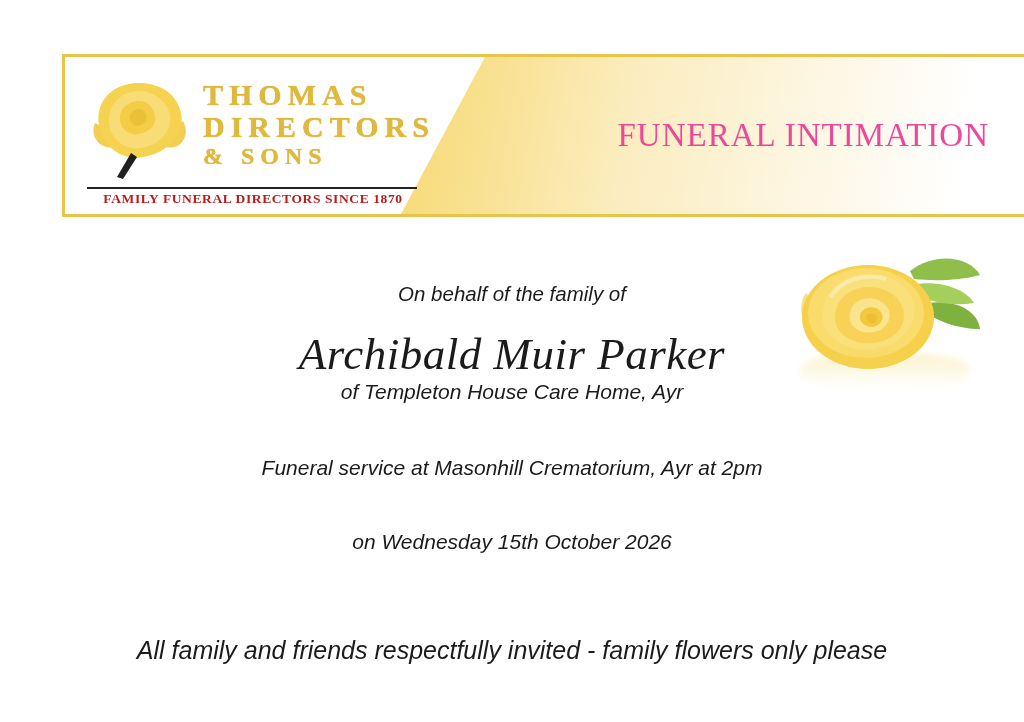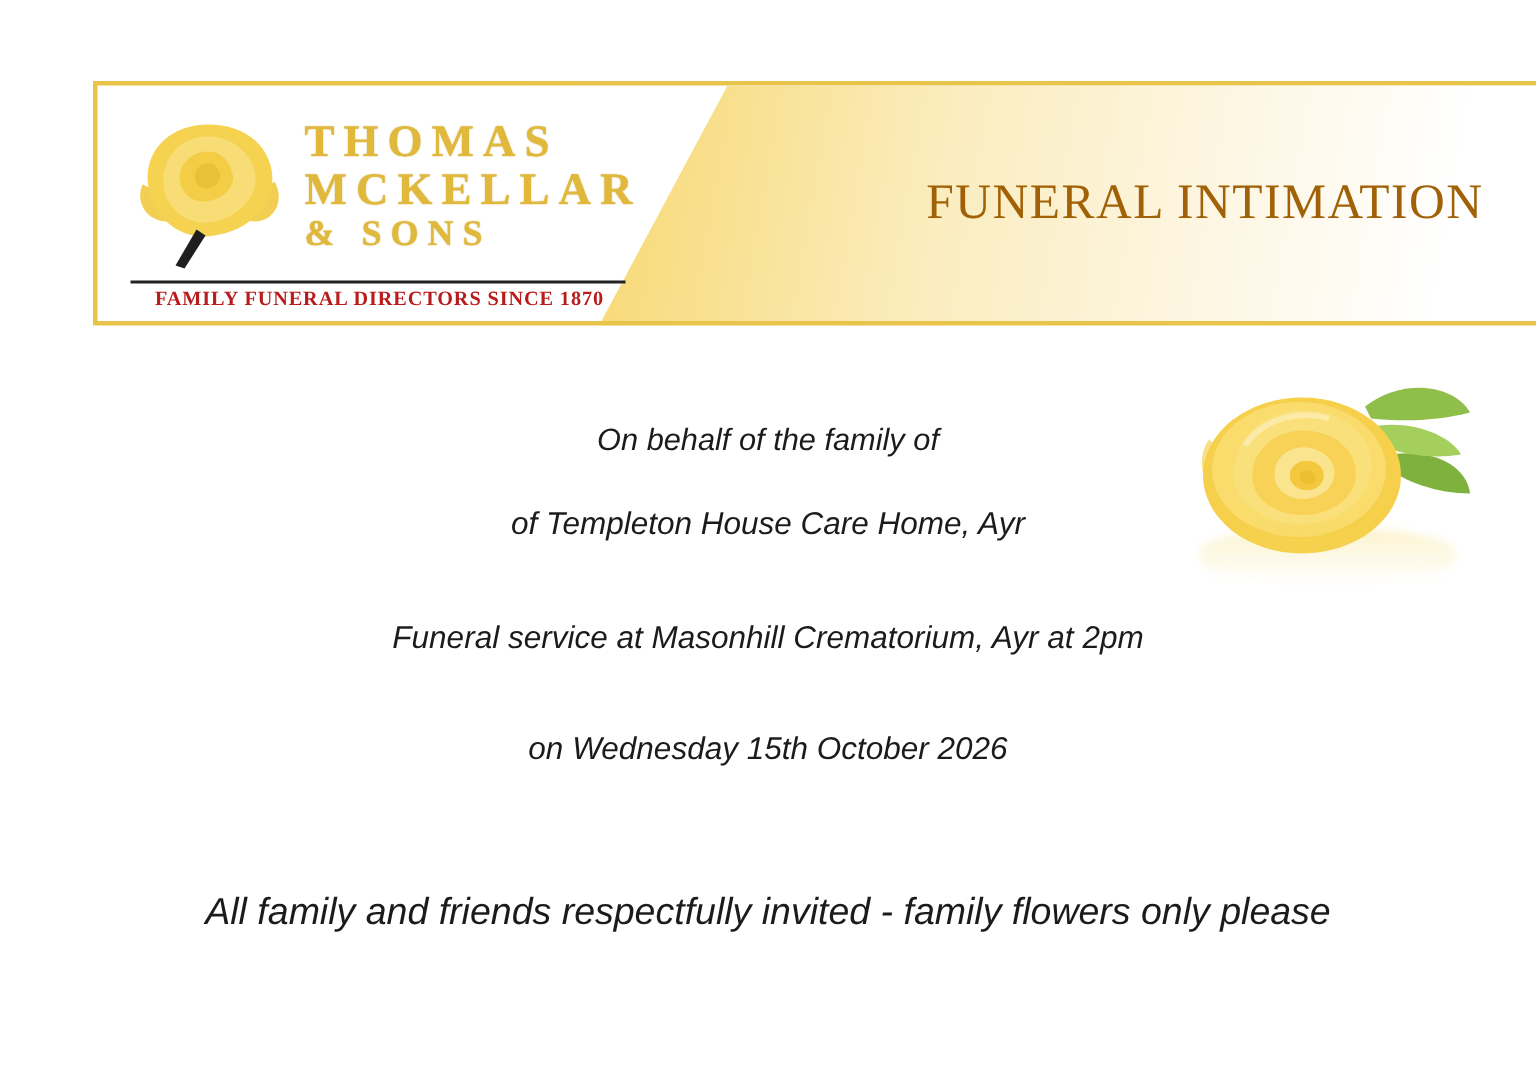--- a/index.html
+++ b/index.html
@@ -108,21 +108,21 @@
   .header-title {
     position: absolute;
     right: 46px;
     top: 0;
     height: 157px;
     display: flex;
     align-items: center;
     font-family: "Liberation Serif", serif;
     font-size: 33px;
     letter-spacing: 1px;
-    color: #a16207;
+    color: #ec4899;
     white-space: nowrap;
   }
 
   
   .body-area {
     position: absolute;
     left: 0;
     top: 240px;
     width: 1024px;
   }
@@ -136,21 +136,20 @@
     margin-top: 42px;
   }
   .line-name {
     font-family: "Liberation Serif", serif;
     font-size: 45px;
     margin-top: 22px;
     letter-spacing: 0.5px;
   }
   .line-of {
     font-size: 21px;
-    margin-top: 32px;
   }
   .line-service {
     font-size: 21px;
     margin-top: 52px;
   }
   .line-date {
     font-size: 21px;
     margin-top: 50px;
   }
   .line-invite {
@@ -199,21 +198,21 @@
           <path d="M52 24 C40 24, 32 33, 33 43 C34 53, 43 59, 52 57 C63 55, 70 47, 68 39 C66 30, 60 24, 52 24 Z" fill="#f3cd45"></path>
           <path d="M52 32 C46 32, 42 37, 43 42 C44 48, 50 50, 54 48 C59 46, 61 41, 59 37 C57 33, 55 32, 52 32 Z" fill="#e9c137"></path>
 
           <path d="M44 76 L30 100 L36 102 L50 80 Z" fill="#1f1f1f"></path>
         </g>
       </svg>
     </div>
 
     <div class="logo-text">
       <div class="logo-line l1">THOMAS</div>
-      <div class="logo-line l2">MCKELLAR</div>
+      <div class="logo-line l2">DIRECTORS</div>
       <div class="logo-line l3">&amp; SONS</div>
     </div>
 
     <div class="logo-rule"></div>
     <div class="logo-tagline">FAMILY FUNERAL DIRECTORS SINCE 1870</div>
   </div>
 
   <div class="header-title">FUNERAL INTIMATION</div>
 </div>
 
@@ -235,17 +234,18 @@
     <path d="M70 70 C72 63, 81 60, 88 64 C94 68, 94 76, 88 80 C81 84, 72 81, 70 74 Z" fill="#f3c83f"></path>
     <path d="M77 70 C80 67, 85 68, 87 72 C88 76, 85 79, 81 78 C77 77, 75 73, 77 70 Z" fill="#edbd32"></path>
 
     <path d="M40 52 C52 34, 76 28, 96 34" stroke="#fdeeb4" stroke-width="4" fill="none" opacity="0.8"></path>
   </svg>
 </div>
 <div class="rose-reflection"></div>
 
 <div class="body-area">
   <div class="line line-onbehalf">On behalf of the family of</div>
+  <div class="line line-name">Archibald Muir Parker</div>
   <div class="line line-of">of Templeton House Care Home, Ayr</div>
   <div class="line line-service">Funeral service at Masonhill Crematorium, Ayr at 2pm</div>
   <div class="line line-date">on Wednesday 15th October 2026</div>
   <div class="line line-invite">All family and friends respectfully invited - family flowers only please</div>
 </div>
 
 </body></html>

